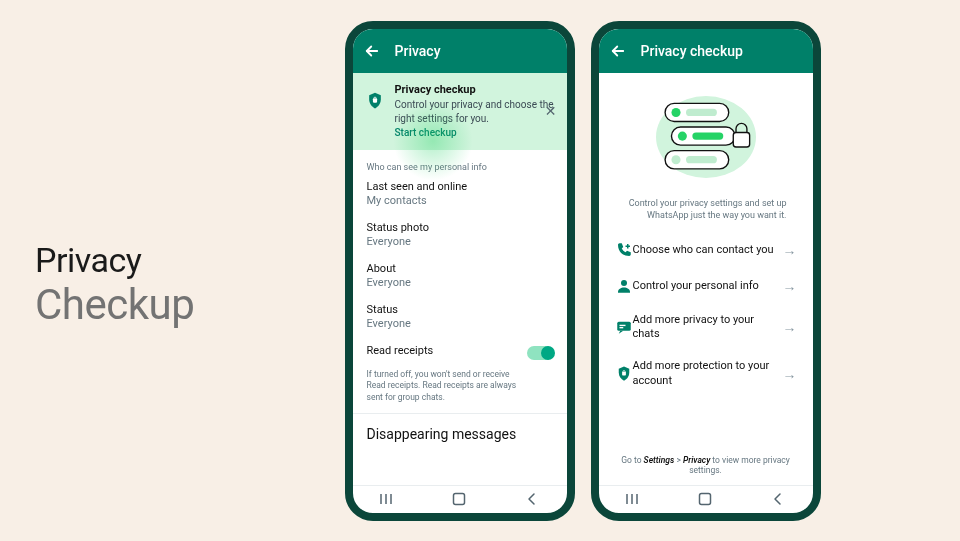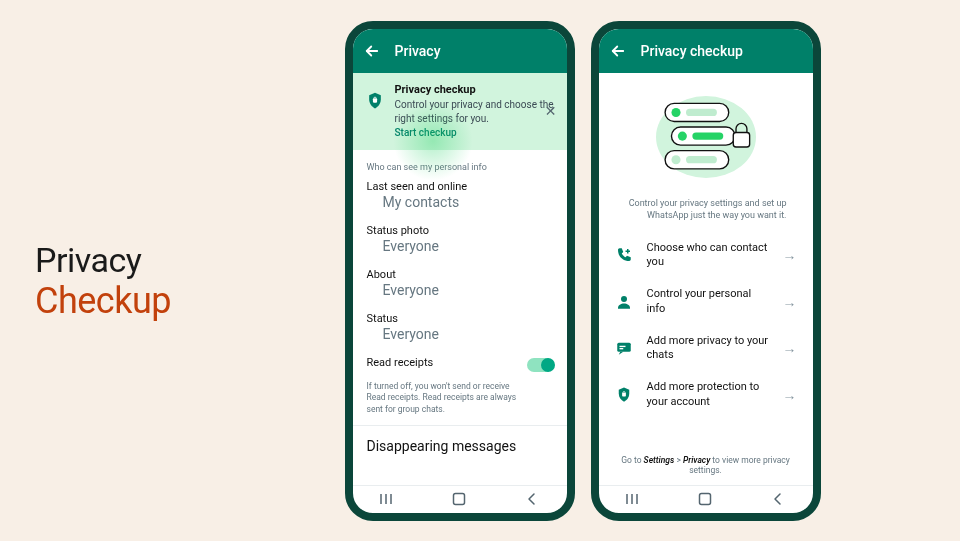--- a/index.html
+++ b/index.html
@@ -5,21 +5,21 @@
   * { box-sizing: border-box; margin: 0; padding: 0; }
   body {
     width: 960px; height: 541px;
     background: #f8efe6;
     font-family: -apple-system, BlinkMacSystemFont, "Segoe UI", Roboto, Helvetica, Arial, sans-serif;
     display: flex; align-items: center; justify-content: center;
     position: relative; overflow: hidden;
   }
   .title-block { position: absolute; left: 35px; top: 240px; }
   .title-block .line1 { font-size: 34px; font-weight: 400; color: #1a1a1a; letter-spacing: -0.5px; }
-  .title-block .line2 { font-size: 36px; font-weight: 400; color: #c2410c; letter-spacing: -0.5px; }
+  .title-block .line2 { font-size: 42px; font-weight: 400; color: #737373; letter-spacing: -0.5px; }
 
   .phones { display: flex; gap: 16px; margin-left: 205px; }
 
   .phone {
     width: 230px; height: 500px;
     background: #fff;
     border: 8px solid #0b463a;
     border-radius: 28px;
     overflow: hidden;
     position: relative;
@@ -47,40 +47,40 @@
   .banner .bbody { flex: 1; font-size: 10px; color: #3b4a54; line-height: 1.35; }
   .banner .btitle { font-size: 11px; font-weight: 700; color: #111; margin-bottom: 1px; }
   .banner .blink { color: #008069; font-weight: 500; margin-top: 1px; }
   .banner .bclose { position: absolute; right: 10px; top: 50%; transform: translateY(-50%); color: #54656f; font-size: 14px; line-height: 1; }
   .radial { position: absolute; width: 80px; height: 80px; border-radius: 50%; background: radial-gradient(circle, rgba(37,211,102,0.35) 0%, rgba(37,211,102,0) 70%); left: 40px; top: 28px; pointer-events: none; }
 
   .scroll { flex: 1; overflow: hidden; padding: 0 14px; }
   .section-hdr { font-size: 9px; color: #667781; margin: 12px 0 8px; }
   .item { margin-bottom: 14px; }
   .item .lbl { font-size: 11px; color: #111; }
-  .item .val { font-size: 14px; color: #667781; margin-top: 1px; margin-left: 16px; }
+  .item .val { font-size: 11px; color: #667781; margin-top: 1px; }
 
   .toggle-row { display: flex; align-items: flex-start; gap: 2px; margin-top: 6px; margin-bottom: 10px; }
   .toggle-row .txt { flex: 1; }
   .toggle-row .tlabel { font-size: 11px; color: #111; }
   .toggle-row .tdesc { font-size: 8.5px; color: #667781; margin-top: 12px; line-height: 1.35; }
   .switch { width: 26px; height: 14px; background: #8fe3c0; border-radius: 7px; position: relative; margin-top: 2px; flex: 0 0 auto; }
   .switch::after { content: ""; position: absolute; width: 14px; height: 14px; background: #00a884; border-radius: 50%; right: -2px; top: 0; }
 
   .divider { border-top: 1px solid #e9edef; margin: 6px -14px 8px; }
   .foot-item { font-size: 14px; color: #111; padding: 4px 0; }
 
   
   .illus-wrap { background: #fff; padding: 14px 0 6px; display: flex; justify-content: center; }
   .illus { width: 150px; height: 100px; }
   .hero-title { text-align: center; font-size: 14px; font-weight: 700; color: #111; margin-top: 6px; }
   .hero-sub { text-align: right; font-size: 9px; color: #667781; padding: 4px 26px 10px; line-height: 1.4; }
 
   .opts { padding: 0 16px; }
-  .opt { display: flex; align-items: center; gap: 14px; padding: 9px 0; }
+  .opt { display: flex; align-items: center; padding: 9px 0; }
   .opt .oicon { width: 18px; height: 18px; flex: 0 0 auto; color: #008069; }
   .opt .otext { flex: 1; font-size: 11px; color: #111; line-height: 1.3; }
   .opt .arrow { color: #8696a0; font-size: 14px; }
 
   .footnote { text-align: center; font-size: 8.5px; color: #667781; padding: 10px 12px; }
   .footnote b { color: #111; font-weight: 600; font-style: italic; }
 
   .navbar { height: 28px; border-top: 1px solid #e9edef; display: flex; align-items: center; justify-content: space-around; color: #54656f; flex: 0 0 auto; }
   .nav-glyph { width: 16px; height: 16px; display: flex; align-items: center; justify-content: center; }
 </style>

